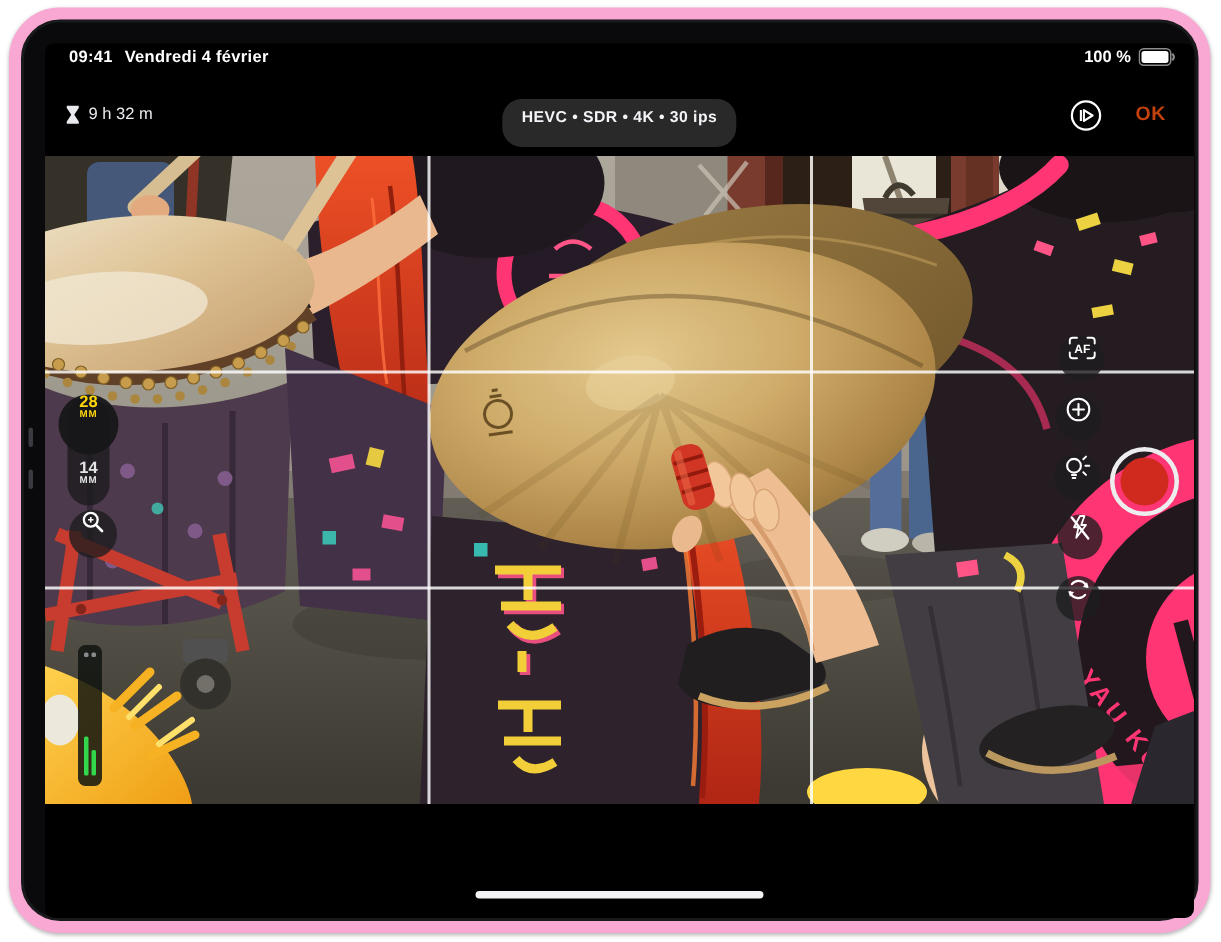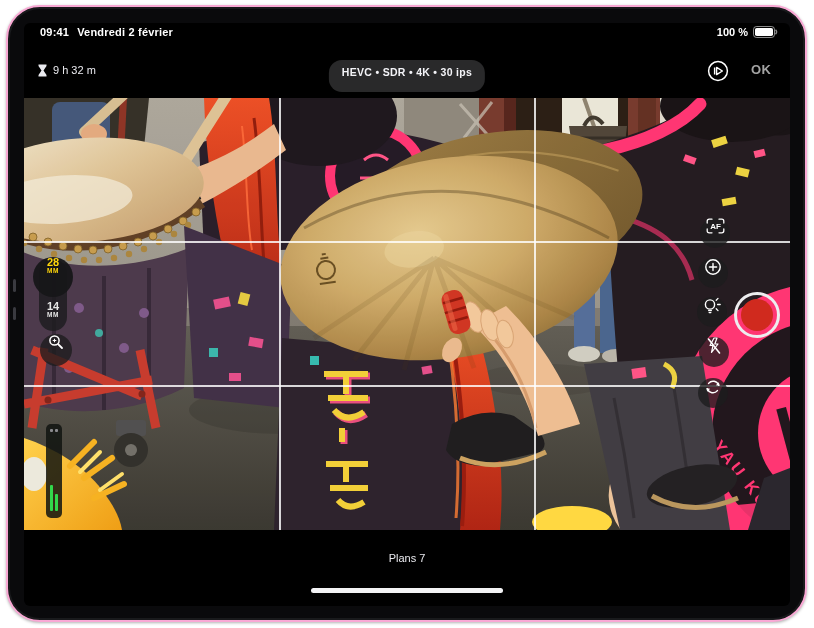--- a/index.html
+++ b/index.html
@@ -1,21 +1,21 @@
 <!DOCTYPE html>
 <html><head>
 <meta charset="utf-8">
 <style>
   * { margin:0; padding:0; box-sizing:border-box; }
   html,body { width:814px; height:628px; background:#ffffff; overflow:hidden;
               font-family:"Liberation Sans", sans-serif; }
   .stage { position:relative; width:814px; height:628px; }
 
   .device { position:absolute; left:6px; top:5px; width:801px; height:617px;
-            background:#0a0a0c; border:2px solid #f9a8d4; border-radius:34px;
+            background:#0a0a0c; border:8px solid #f9a8d4; border-radius:34px;
             box-shadow: inset 0 0 0 2px #191a1c, 0 1px 3px rgba(0,0,0,.3); }
   .side-btn { position:absolute; left:5px; width:3px; height:13px; border-radius:2px; background:#3a3a40; }
   .sb1 { top:272px; } .sb2 { top:300px; }
 
   .screen { position:absolute; left:16px; top:16px; width:766px; height:583px;
             background:#000; border-radius:6px; overflow:hidden; color:#fff; }
 
   
   .sb-left { position:absolute; left:16px; top:3px; font-size:11px; font-weight:600;
              letter-spacing:.2px; display:flex; gap:8px; color:#fff; }
@@ -24,21 +24,21 @@
 
   
   .remaining { position:absolute; left:14px; top:41px; display:flex; 
                gap:6px; font-size:11px; font-weight:500; color:#ebebf0; }
   .badge { position:absolute; left:50%; transform:translateX(-50%); top:37px; height:32px;
            line-height:24px; padding:0 13px; border-radius:13px; background:rgba(44,44,46,.92);
            font-size:10.5px; font-weight:600; letter-spacing:.3px; color:#f4f4f8; cursor:default; }
   .monitor { position:absolute; left:681px; top:35px; width:26px; height:26px;
              display:flex; align-items:center; justify-content:center; }
   .ok { position:absolute; left:727px; top:39px; font-size:13px; font-weight:700;
-        letter-spacing:.4px; color:#a3a3a3; }
+        letter-spacing:.4px; color:#c2410c; }
 
   
   .vf { position:absolute; left:0; top:75px; width:766px; height:432px; background:#6d6a64; }
   .vf svg.scene { position:absolute; left:0; top:0; width:100%; height:100%; display:block; }
   .gridline { position:absolute; background:rgba(255,255,255,.82); }
   .gv { top:0; width:1.5px; height:432px; }
   .gh { left:0; height:1.5px; width:766px; }
   .gv1 { left:255px; } .gv2 { left:510px; }
   .gh1 { top:143px; } .gh2 { top:287px; }
 
@@ -87,21 +87,21 @@
 
 <div class="stage">
  <div class="device">
   <div class="side-btn sb1"></div>
   <div class="side-btn sb2"></div>
 
   <div class="screen">
 
     <div class="sb-left">
       <span>09:41</span>
-      <span>Vendredi 2 février</span>
+      <span>Vendredi 4 février</span>
     </div>
     <div class="sb-right">
       <span>100 %</span>
       <svg width="25" height="12" viewBox="0 0 25 12">
         <rect x="0.5" y="0.5" width="21" height="11" rx="3" fill="none" stroke="#ffffff" stroke-opacity=".55"></rect>
         <rect x="2" y="2" width="18" height="8" rx="1.8" fill="#ffffff"></rect>
         <path d="M22.5,3.8 q2.2,2.2 0,4.4" fill="none" stroke="#ffffff" stroke-opacity=".55" stroke-width="1.4"></path>
       </svg>
     </div>
 
@@ -447,17 +447,16 @@
         <path d="M4.6,5.4 A5.8,5.8 0 0 1 14.6,7.2" fill="none" stroke="#fff" stroke-width="1.5" stroke-linecap="round"></path>
         <path d="M15.8,7.8 L11.9,7.3 L14.7,4.2 Z" fill="#fff"></path>
         <path d="M13.4,12.6 A5.8,5.8 0 0 1 3.4,10.8" fill="none" stroke="#fff" stroke-width="1.5" stroke-linecap="round"></path>
         <path d="M2.2,10.2 L6.1,10.7 L3.3,13.8 Z" fill="#fff"></path>
       </svg>
     </div>
     <div class="rec-ring">
       <div class="rec-dot"></div>
     </div>
 
-    <div class="clips">Plans 7</div>
     <div class="home"></div>
   </div>
  </div>
 </div>
 
 </body></html>

